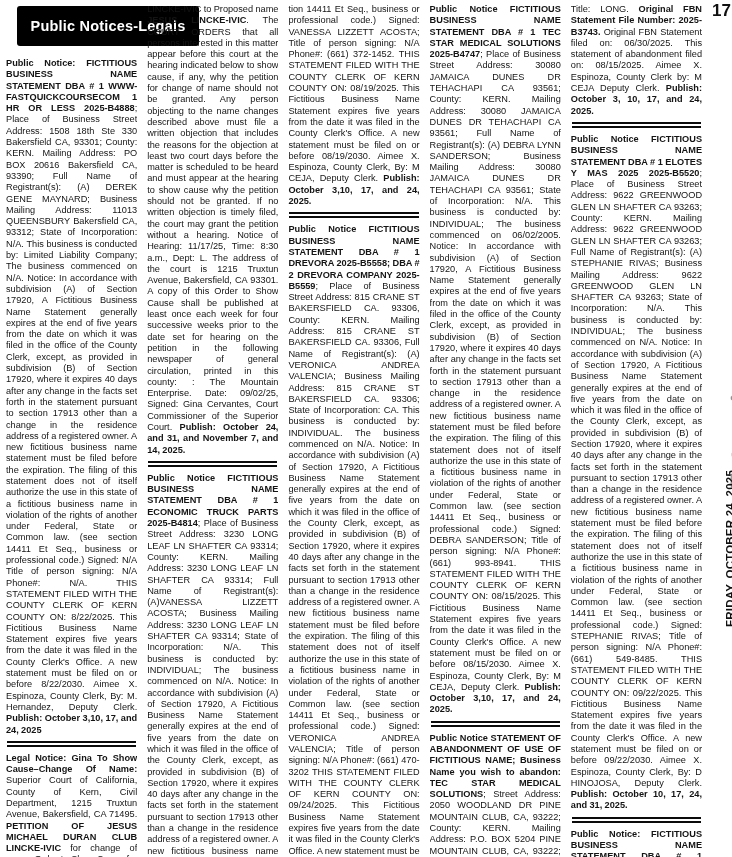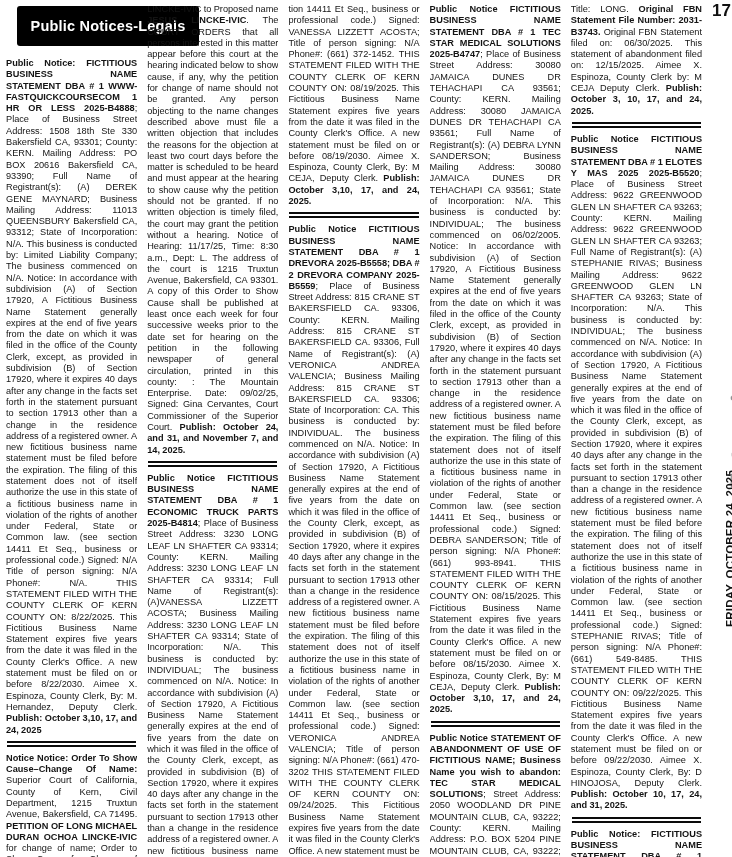--- a/index.html
+++ b/index.html
@@ -60,39 +60,39 @@
 <div id="page">
 
   <div id="section-header">
     <span>Public Notices-Legals</span>
   </div>
 
   <div id="cols">
     <div class="col col-first">
         <p class="notice"><span class="b">Public Notice: FICTITIOUS BUSINESS NAME STATEMENT DBA # 1 WWW-FASTQUICKCOURSECOM 1 HR OR LESS 2025-B4888</span><span>; Place of Business Street Address: 1508 18th Ste 330 Bakersfield CA, 93301; County: KERN. Mailing Address: PO BOX 20616 Bakersfield CA, 93390; Full Name of Registrant(s): (A) DEREK GENE MAYNARD; Business Mailing Address: 11013 QUEENSBURY Bakersfield CA, 93312; State of Incorporation: N/A. This business is conducted by: Limited Liability Company; The business commenced on N/A. Notice: In accordance with subdivision (A) of Section 17920, A Fictitious Business Name Statement generally expires at the end of five years from the date on which it was filed in the office of the County Clerk, except, as provided in subdivision (B) of Section 17920, where it expires 40 days after any change in the facts set forth in the statement pursuant to section 17913 other than a change in the residence address of a registered owner. A new fictitious business name statement must be filed before the expiration. The filing of this statement does not of itself authorize the use in this state of a fictitious business name in violation of the rights of another under Federal, State or Common law. (see section 14411 Et Seq., business or professional code.) Signed: N/A Title of person signing: N/A Phone#: N/A. THIS STATEMENT FILED WITH THE COUNTY CLERK OF KERN COUNTY ON: 8/22/2025. This Fictitious Business Name Statement expires five years from the date it was filed in the County Clerk's Office. A new statement must be filed on or before 8/22/2030. Aimee X. Espinoza, County Clerk, By: M. Hernandez, Deputy Clerk. </span><span class="b">Publish: October 3,10, 17, and 24, 2025</span></p>
         <div class="sep"></div>
-        <p class="notice"><span class="b">Notice Notice: Order To Show Cause–Change Of Name: </span><span>Superior Court of California, County of Kern, Civil Department, 1215 Truxtun Avenue, Bakersfield, CA 71495. </span><span class="b">PETITION OF LONG MICHAEL DURAN OCHOA LINCKE-IVIC</span><span> for change of name; Order to Show Cause for Change of Name: Case Number </span></p>
+        <p class="notice"><span class="b">Legal Notice: Gina To Show Cause–Change Of Name: </span><span>Superior Court of California, County of Kern, Civil Department, 1215 Truxtun Avenue, Bakersfield, CA 71495. </span><span class="b">PETITION OF JESUS MICHAEL DURAN CLUB LINCKE-IVIC</span><span> for change of name; Order to Show Cause for Change of Name: Case Number </span></p>
       </div>
     <div class="col">
         <p class="notice"><span>LINCKE-IVIC to Proposed name </span><span class="b">JESUS LINCKE-IVIC</span><span>. The COURT ORDERS that all persons interested in this matter appear before this court at the hearing indicated below to show cause, if any, why the petition for change of name should not be granted. Any person objecting to the name changes described above must file a written objection that includes the reasons for the objection at least two court days before the matter is scheduled to be heard and must appear at the hearing to show cause why the petition should not be granted. If no written objection is timely filed, the court may grant the petition without a hearing. Notice of Hearing: 11/17/25, Time: 8:30 a.m., Dept: L. The address of the court is 1215 Truxtun Avenue, Bakersfield, CA 93301. A copy of this Order to Show Cause shall be published at least once each week for four successive weeks prior to the date set for hearing on the petition in the following newspaper of general circulation, printed in this county: : The Mountain Enterprise. Date: 09/02/25, Signed: Gina Cervantes, Court Commissioner of the Superior Court. </span><span class="b">Publish: October 24, and 31, and November 7, and 14, 2025.</span></p>
         <div class="sep"></div>
         <p class="notice"><span class="b">Public Notice FICTITIOUS BUSINESS NAME STATEMENT DBA # 1 ECONOMIC TRUCK PARTS 2025-B4814</span><span>; Place of Business Street Address: 3230 LONG LEAF LN SHAFTER CA 93314; County: KERN. Mailing Address: 3230 LONG LEAF LN SHAFTER CA 93314; Full Name of Registrant(s): (A)VANESSA LIZZETT ACOSTA; Business Mailing Address: 3230 LONG LEAF LN SHAFTER CA 93314; State of Incorporation: N/A. This business is conducted by: INDIVIDUAL; The business commenced on N/A. Notice: In accordance with subdivision (A) of Section 17920, A Fictitious Business Name Statement generally expires at the end of five years from the date on which it was filed in the office of the County Clerk, except, as provided in subdivision (B) of Section 17920, where it expires 40 days after any change in the facts set forth in the statement pursuant to section 17913 other than a change in the residence address of a registered owner. A new fictitious business name statement must be filed before the expiration. The filing of this statement does not of itself authorize the use in this state of a fictitious business name in violation of the rights of another under Federal, State or Common law. (see sec-</span></p>
       </div>
     <div class="col">
         <p class="notice"><span>tion 14411 Et Seq., business or professional code.) Signed: VANESSA LIZZETT ACOSTA; Title of person signing: N/A Phone#: (661) 372-1452. THIS STATEMENT FILED WITH THE COUNTY CLERK OF KERN COUNTY ON: 08/19/2025. This Fictitious Business Name Statement expires five years from the date it was filed in the County Clerk's Office. A new statement must be filed on or before 08/19/2030. Aimee X. Espinoza, County Clerk, By: M CEJA, Deputy Clerk. </span><span class="b">Publish: October 3,10, 17, and 24, 2025.</span></p>
         <div class="sep"></div>
         <p class="notice"><span class="b">Public Notice FICTITIOUS BUSINESS NAME STATEMENT DBA # 1 DREVORA 2025-B5558; DBA # 2 DREVORA COMPANY 2025-B5559</span><span>; Place of Business Street Address: 815 CRANE ST BAKERSFIELD CA. 93306, County: KERN. Mailing Address: 815 CRANE ST BAKERSFIELD CA. 93306, Full Name of Registrant(s): (A) VERONICA ANDREA VALENCIA; Business Mailing Address: 815 CRANE ST BAKERSFIELD CA. 93306; State of Incorporation: CA. This business is conducted by: INDIVIDUAL. The business commenced on N/A. Notice: In accordance with subdivision (A) of Section 17920, A Fictitious Business Name Statement generally expires at the end of five years from the date on which it was filed in the office of the County Clerk, except, as provided in subdivision (B) of Section 17920, where it expires 40 days after any change in the facts set forth in the statement pursuant to section 17913 other than a change in the residence address of a registered owner. A new fictitious business name statement must be filed before the expiration. The filing of this statement does not of itself authorize the use in this state of a fictitious business name in violation of the rights of another under Federal, State or Common law. (see section 14411 Et Seq., business or professional code.) Signed: VERONICA ANDREA VALENCIA; Title of person signing: N/A Phone#: (661) 470-3202 THIS STATEMENT FILED WITH THE COUNTY CLERK OF KERN COUNTY ON: 09/24/2025. This Fictitious Business Name Statement expires five years from the date it was filed in the County Clerk's Office. A new statement must be filed on or before 09/24/2030. Aimee X. Espinoza, County Clerk, By: M CEDENO, Deputy Clerk. </span></p>
       </div>
     <div class="col">
         <p class="notice"><span class="b">Public Notice FICTITIOUS BUSINESS NAME STATEMENT DBA # 1 TEC STAR MEDICAL SOLUTIONS 2025-B4747</span><span>; Place of Business Street Address: 30080 JAMAICA DUNES DR TEHACHAPI CA 93561; County: KERN. Mailing Address: 30080 JAMAICA DUNES DR TEHACHAPI CA 93561; Full Name of Registrant(s): (A) DEBRA LYNN SANDERSON; Business Mailing Address: 30080 JAMAICA DUNES DR TEHACHAPI CA 93561; State of Incorporation: N/A. This business is conducted by: INDIVIDUAL; The business commenced on 06/02/2005. Notice: In accordance with subdivision (A) of Section 17920, A Fictitious Business Name Statement generally expires at the end of five years from the date on which it was filed in the office of the County Clerk, except, as provided in subdivision (B) of Section 17920, where it expires 40 days after any change in the facts set forth in the statement pursuant to section 17913 other than a change in the residence address of a registered owner. A new fictitious business name statement must be filed before the expiration. The filing of this statement does not of itself authorize the use in this state of a fictitious business name in violation of the rights of another under Federal, State or Common law. (see section 14411 Et Seq., business or professional code.) Signed: DEBRA SANDERSON; Title of person signing: N/A Phone#: (661) 993-8941. THIS STATEMENT FILED WITH THE COUNTY CLERK OF KERN COUNTY ON: 08/15/2025. This Fictitious Business Name Statement expires five years from the date it was filed in the County Clerk's Office. A new statement must be filed on or before 08/15/2030. Aimee X. Espinoza, County Clerk, By: M CEJA, Deputy Clerk. </span><span class="b">Publish: October 3,10, 17, and 24, 2025.</span></p>
         <div class="sep"></div>
         <p class="notice"><span class="b">Public Notice STATEMENT OF ABANDONMENT OF USE OF FICTITIOUS NAME; Business Name you wish to abandon: TEC STAR MEDICAL SOLUTIONS</span><span>; Street Address: 2050 WOODLAND DR PINE MOUNTAIN CLUB, CA, 93222; County: KERN. Mailing Address: P.O. BOX 5204 PINE MOUNTAIN CLUB, CA, 93222; Registrant(s) who wish to abandon the business name: Name: (A) DEBRA LYNN SANDERSON; Business Mailing Address: P.O. BOX 5204 PINE MOUNTAIN CLUB, CA, 93222; Business was conducted by: INDIVIDUAL. I declare that all information in this Statement is true and correct. Signed: DEBRA SANDERSON;</span></p>
       </div>
     <div class="col">
-        <p class="notice"><span>Title: LONG. </span><span class="b">Original FBN Statement File Number: 2031-B3743.</span><span> Original FBN Statement filed on: 06/30/2025. This statement of abandonment filed on: 12/15/2025. Aimee X. Espinoza, County Clerk by: M CEJA Deputy Clerk. </span><span class="b">Publish: October 3, 10, 17, and 24, 2025.</span></p>
+        <p class="notice"><span>Title: LONG. </span><span class="b">Original FBN Statement File Number: 2025-B3743.</span><span> Original FBN Statement filed on: 06/30/2025. This statement of abandonment filed on: 08/15/2025. Aimee X. Espinoza, County Clerk by: M CEJA Deputy Clerk. </span><span class="b">Publish: October 3, 10, 17, and 24, 2025.</span></p>
         <div class="sep"></div>
         <p class="notice"><span class="b">Public Notice FICTITIOUS BUSINESS NAME STATEMENT DBA # 1 ELOTES Y MAS 2025 2025-B5520</span><span>; Place of Business Street Address: 9622 GREENWOOD GLEN LN SHAFTER CA 93263; County: KERN. Mailing Address: 9622 GREENWOOD GLEN LN SHAFTER CA 93263; Full Name of Registrant(s): (A) STEPHANIE RIVAS; Business Mailing Address: 9622 GREENWOOD GLEN LN SHAFTER CA 93263; State of Incorporation: N/A. This business is conducted by: INDIVIDUAL; The business commenced on N/A. Notice: In accordance with subdivision (A) of Section 17920, A Fictitious Business Name Statement generally expires at the end of five years from the date on which it was filed in the office of the County Clerk, except, as provided in subdivision (B) of Section 17920, where it expires 40 days after any change in the facts set forth in the statement pursuant to section 17913 other than a change in the residence address of a registered owner. A new fictitious business name statement must be filed before the expiration. The filing of this statement does not of itself authorize the use in this state of a fictitious business name in violation of the rights of another under Federal, State or Common law. (see section 14411 Et Seq., business or professional code.) Signed: STEPHANIE RIVAS; Title of person signing: N/A Phone#: (661) 549-8485. THIS STATEMENT FILED WITH THE COUNTY CLERK OF KERN COUNTY ON: 09/22/2025. This Fictitious Business Name Statement expires five years from the date it was filed in the County Clerk's Office. A new statement must be filed on or before 09/22/2030. Aimee X. Espinoza, County Clerk, By: D HINOJOSA, Deputy Clerk. </span><span class="b">Publish: October 10, 17, 24, and 31, 2025.</span></p>
         <div class="sep"></div>
         <p class="notice"><span class="b">Public Notice: FICTITIOUS BUSINESS NAME STATEMENT DBA # 1 RANDOLPH CLINIC 2025-B5682</span></p>
       </div>
   </div>
 
   <div id="page-number">17</div>
 
   <div id="masthead">

